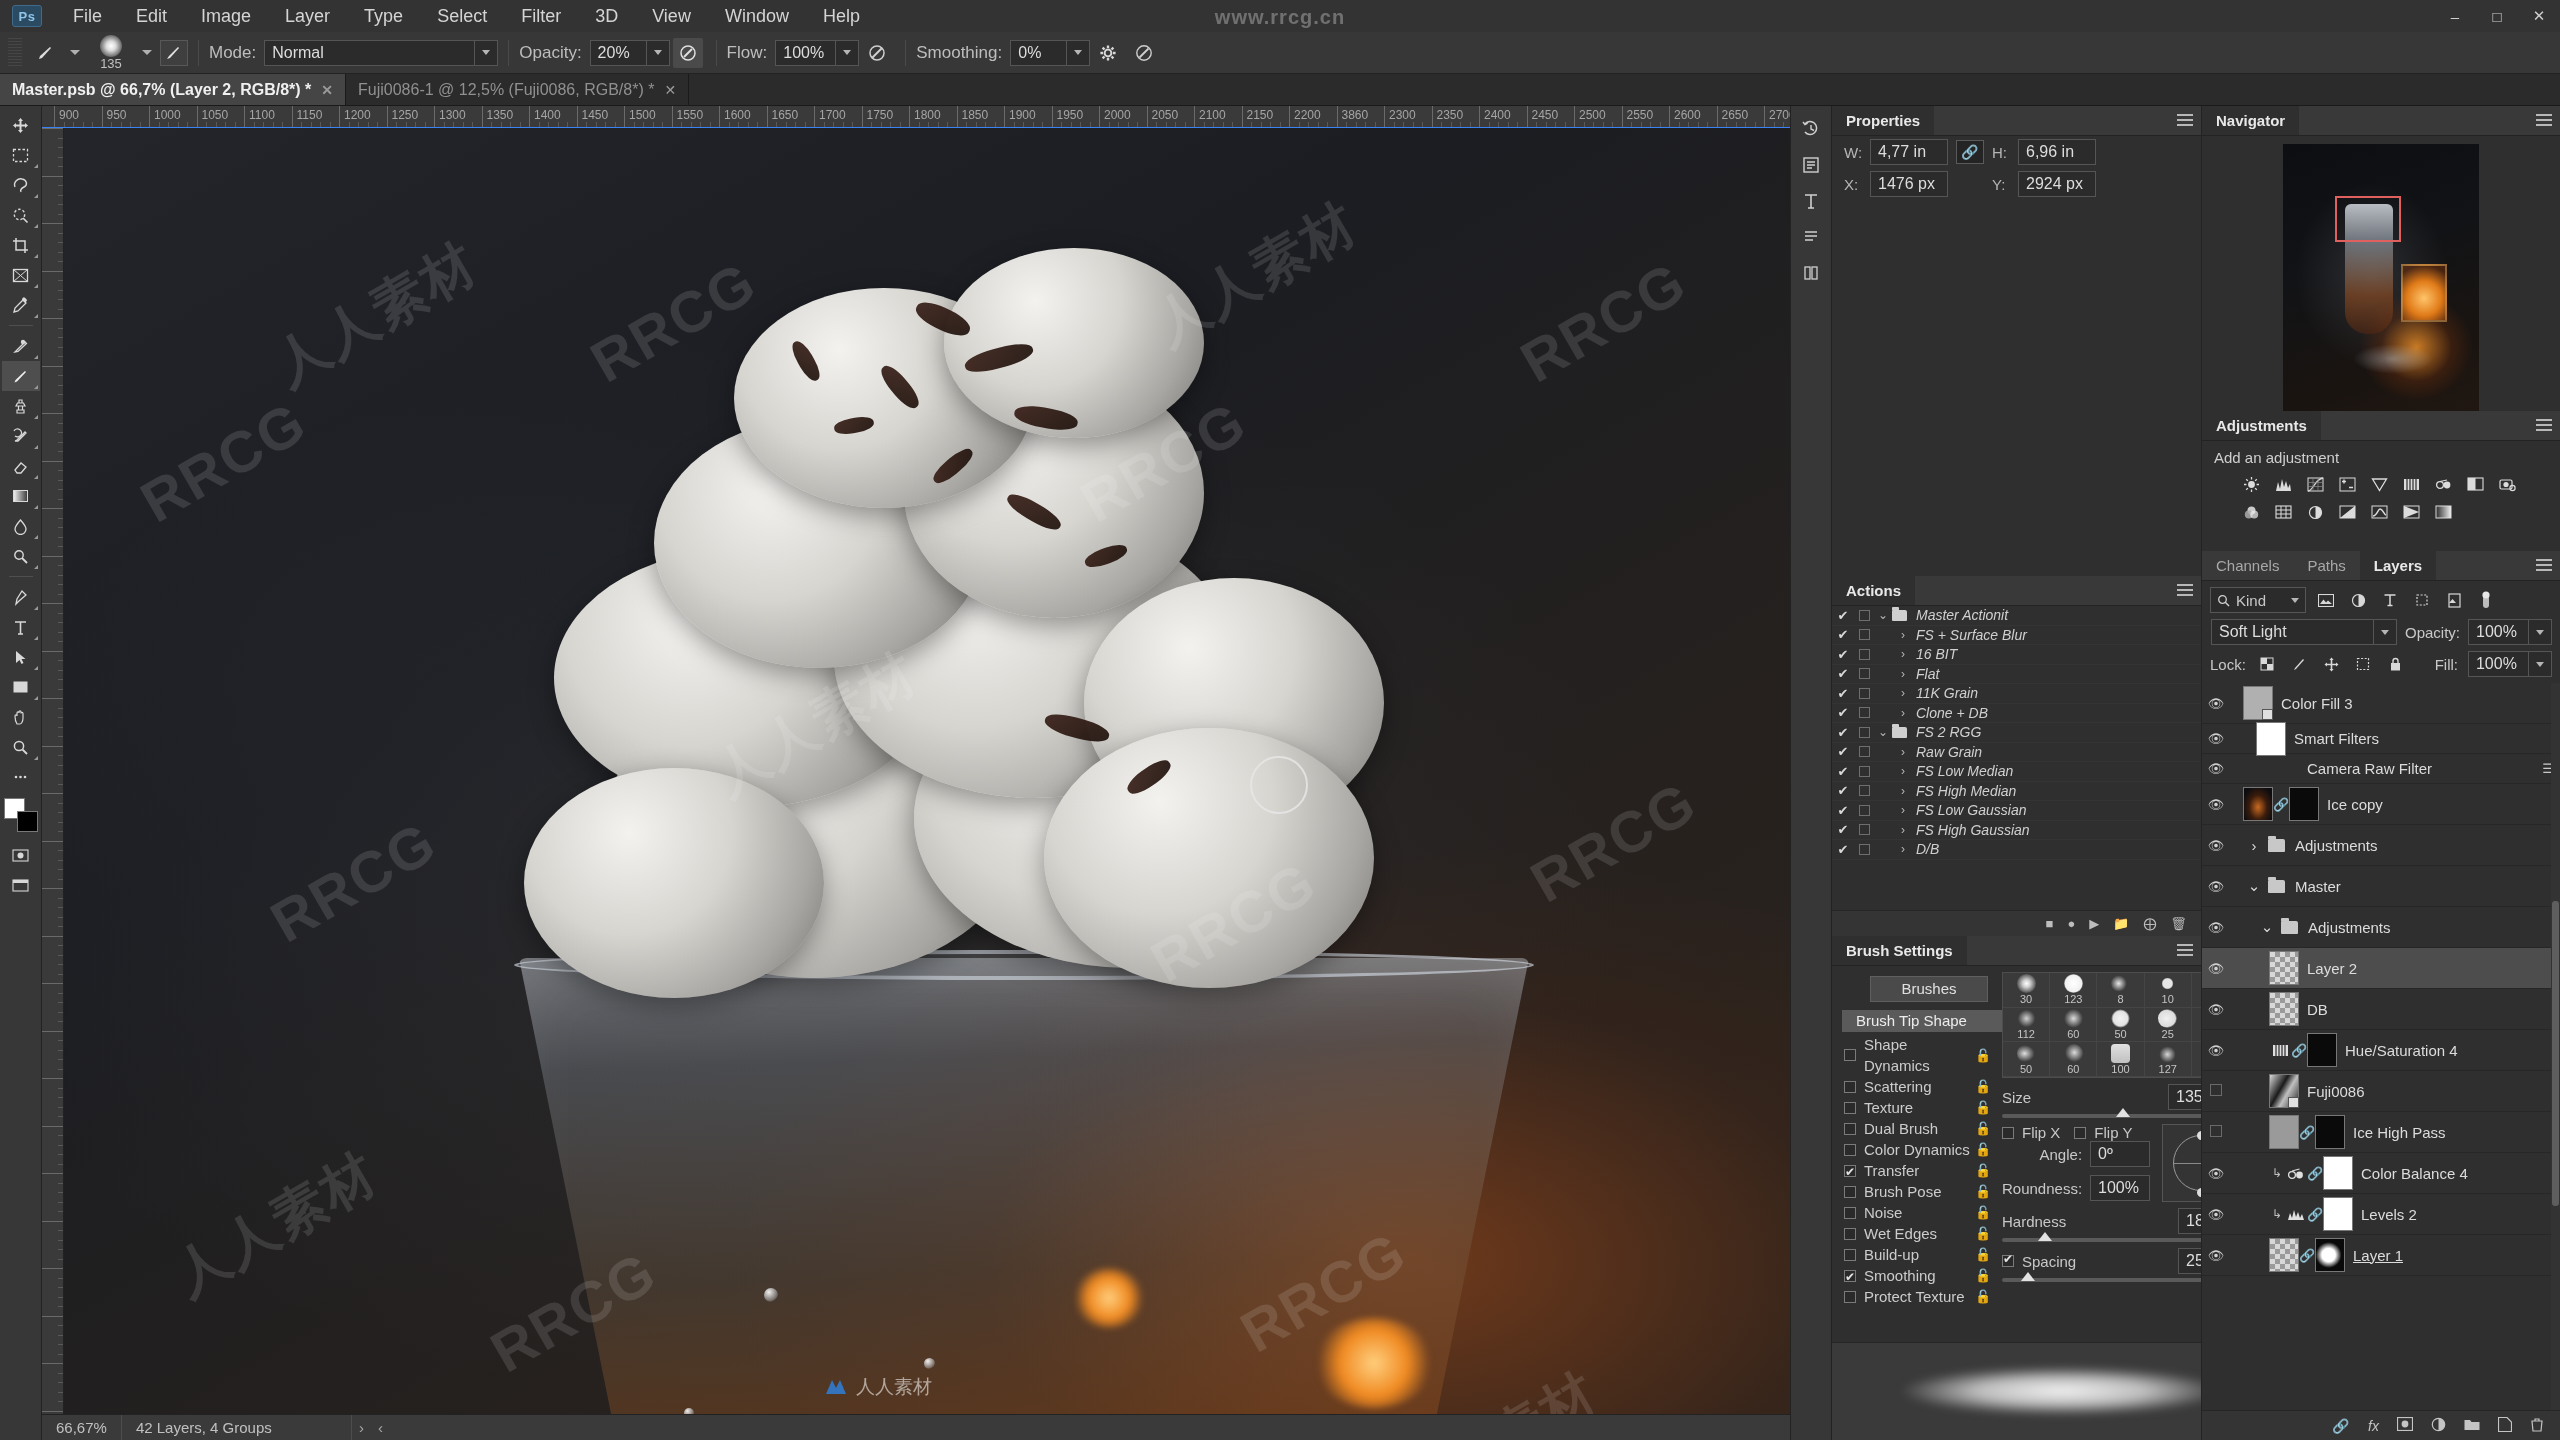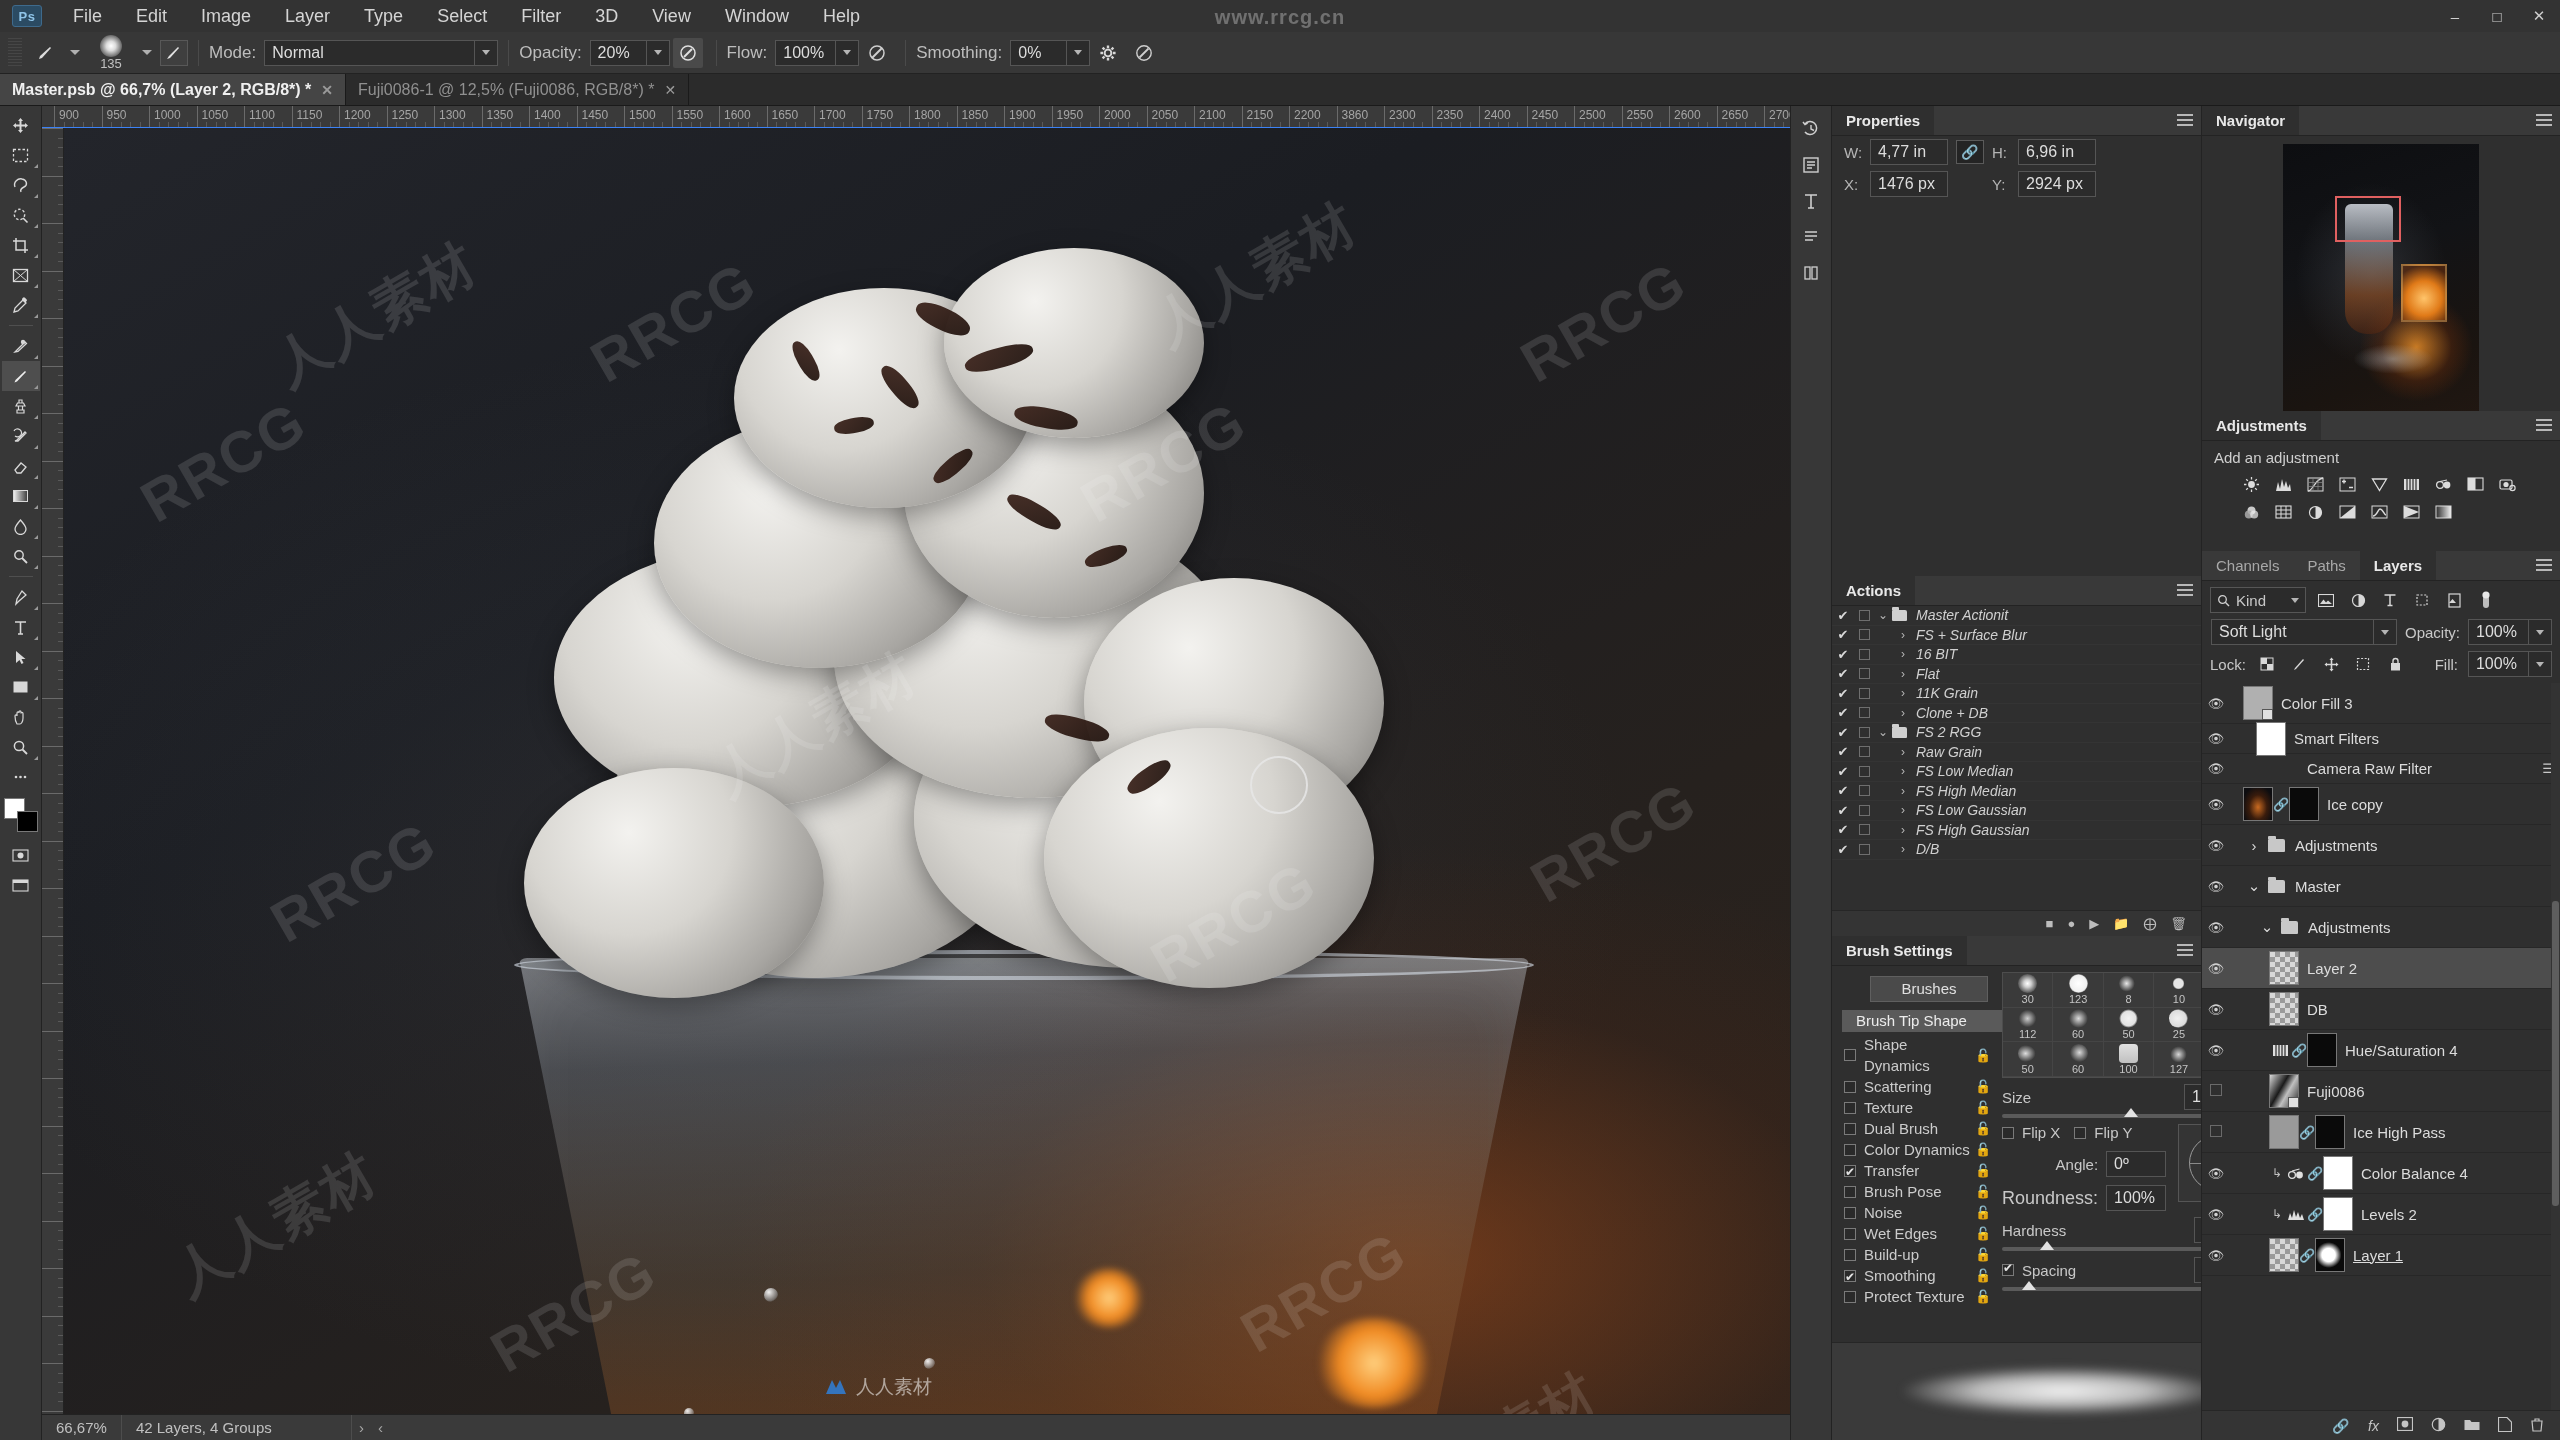--- a/index.html
+++ b/index.html
@@ -1360,26 +1360,26 @@
                       <div style="display:flex;gap:14px;font-size:15px;align-items:center">
                         <label style="display:flex;align-items:center">
                             <span class="bs-cb"></span>
                             <span>Flip X</span>
                           </label>
                         <label style="display:flex;align-items:center">
                             <span class="bs-cb"></span>
                             <span>Flip Y</span>
                           </label>
                       </div>
-                      <div style="display:flex;align-items:center;gap:8px;margin-top:10px;justify-content:flex-end">
+                      <div style="display:flex;align-items:center;gap:8px;justify-content:flex-end">
                         <span style="font-size:15px">Angle:</span>
                         <span class="field" style="width:60px">0º</span>
                       </div>
                       <div style="display:flex;align-items:center;gap:8px;margin-top:8px;justify-content:flex-end">
-                        <span style="font-size:18px">Roundness:</span>
+                        <span style="font-size:15px">Roundness:</span>
                         <span class="field" style="width:60px">100%</span>
                       </div>
                     </div>
                     <div class="angle-ctl">
                       <div class="angle-circle"></div>
 
                       <div style="position:absolute;left:10px;top:38px;width:56px;height:1px;background:#8a8a8a"></div>
                       <div style="position:absolute;left:34px;top:6px;width:9px;height:9px;border-radius:50%;background:#ddd"></div>
                       <div style="position:absolute;left:34px;top:63px;width:9px;height:9px;border-radius:50%;background:#ddd"></div>
 

